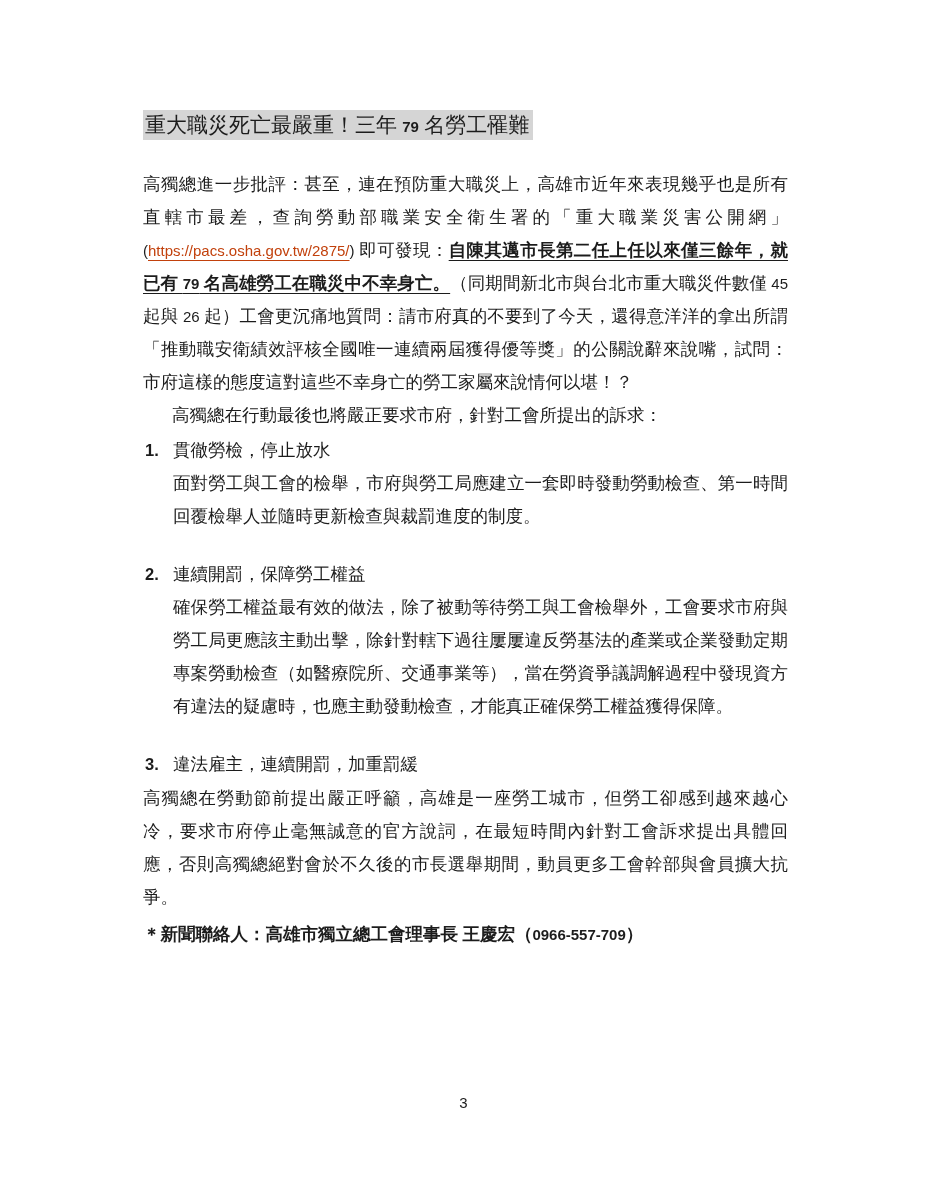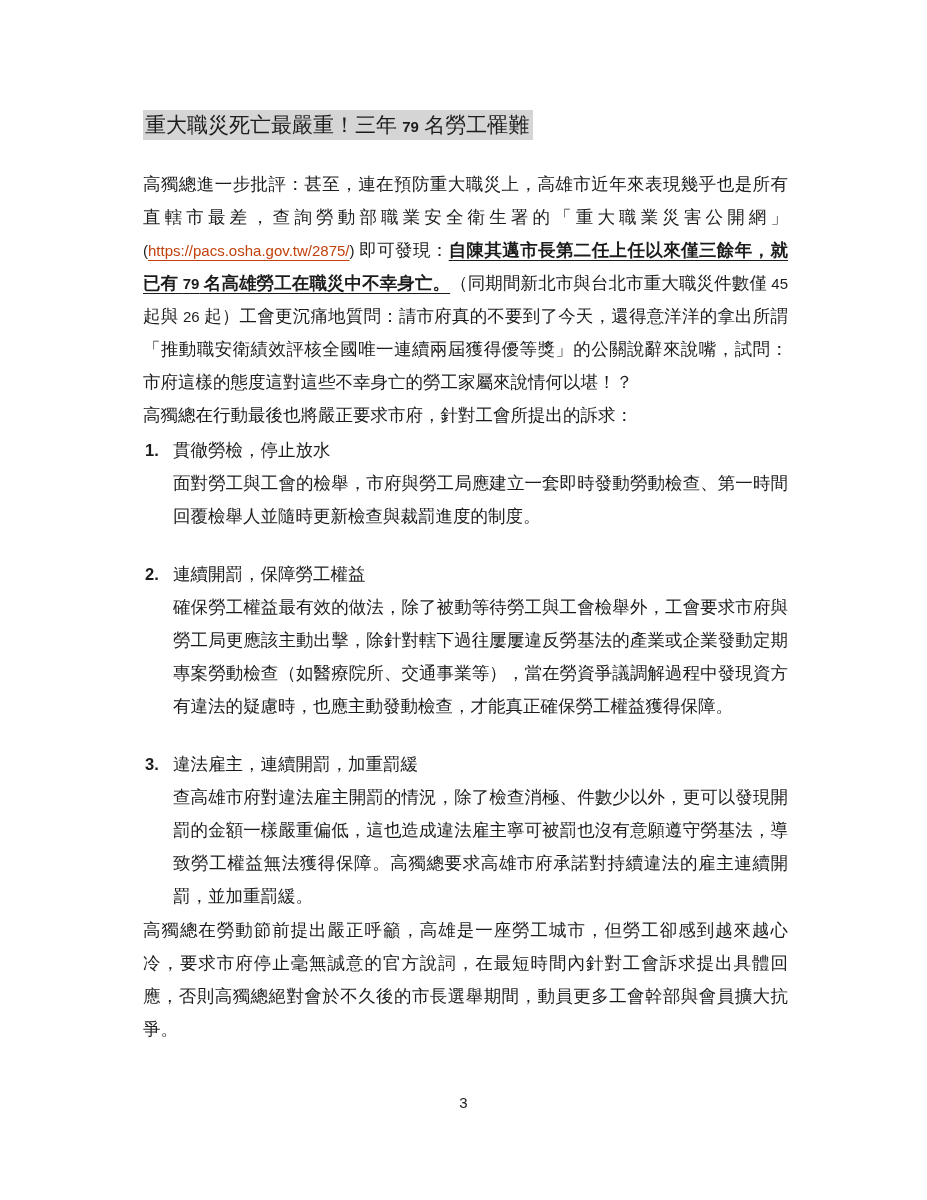--- a/index.html
+++ b/index.html
@@ -20,21 +20,21 @@
   .doc-h {
     font-size: 21px;
     font-weight: 400;
     line-height: 34px;
     margin: 0;
   }
   .h1-block { margin-bottom: 24px; }
   .h2-block { margin-top: 6px; margin-bottom: 17px; }
   .hl { background: #d5d5d5; padding: 3px 4px 3px 2px; }
   .para { margin: 0; text-align: justify; }
-  .para-intro { margin-bottom: 2px; }
+  .para-intro { margin-bottom: 2px; margin-left: 29px; }
   .demands { margin-top: 0; }
   .demand {
     position: relative;
     padding-left: 30px;
     margin: 0 0 25px 0;
     text-align: justify;
   }
   .demand:last-child { margin-bottom: 0; }
   .demand .num {
     position: absolute;
@@ -96,23 +96,23 @@
 
     <div class="demand">
       <span class="num">2.</span>
       <span class="title">連續開罰，保障勞工權益</span>
       <span class="body">確保勞工權益最有效的做法，除了被動等待勞工與工會檢舉外，工會要求市府與勞工局更應該主動出擊，除針對轄下過往屢屢違反勞基法的產業或企業發動定期專案勞動檢查（如醫療院所、交通事業等），當在勞資爭議調解過程中發現資方有違法的疑慮時，也應主動發動檢查，才能真正確保勞工權益獲得保障。</span>
     </div>
 
     <div class="demand">
       <span class="num">3.</span>
       <span class="title">違法雇主，連續開罰，加重罰緩</span>
-      <span class="body">查高雄市府對違法雇主開罰的情況，除了檢查消極、件數少以外，更可以發現開罰的金額一樣嚴重偏低，這也造成違法雇主寧可被罰也沒有意願遵守勞基法，導致勞工權益無法獲得保障。高獨總要求高雄市府承諾對持續違法的雇主連續開罰，並加重罰緩。</span>
     </div>
 
   </div>
 
   <p class="para closing">高獨總在勞動節前提出嚴正呼籲，高雄是一座勞工城市，但勞工卻感到越來越心冷，要求市府停止毫無誠意的官方說詞，在最短時間內針對工會訴求提出具體回應，否則高獨總絕對會於不久後的市長選舉期間，動員更多工會幹部與會員擴大抗爭。</p>
 
+  <p class="para contact"><span>＊新聞聯絡人：高雄市獨立總工會理事長 王慶宏（</span><span class="seg-num-b">0966-557-709</span><span>）</span></p>
 
   <div class="pagenum">3</div>
 
 </div>
 
 </body></html>

